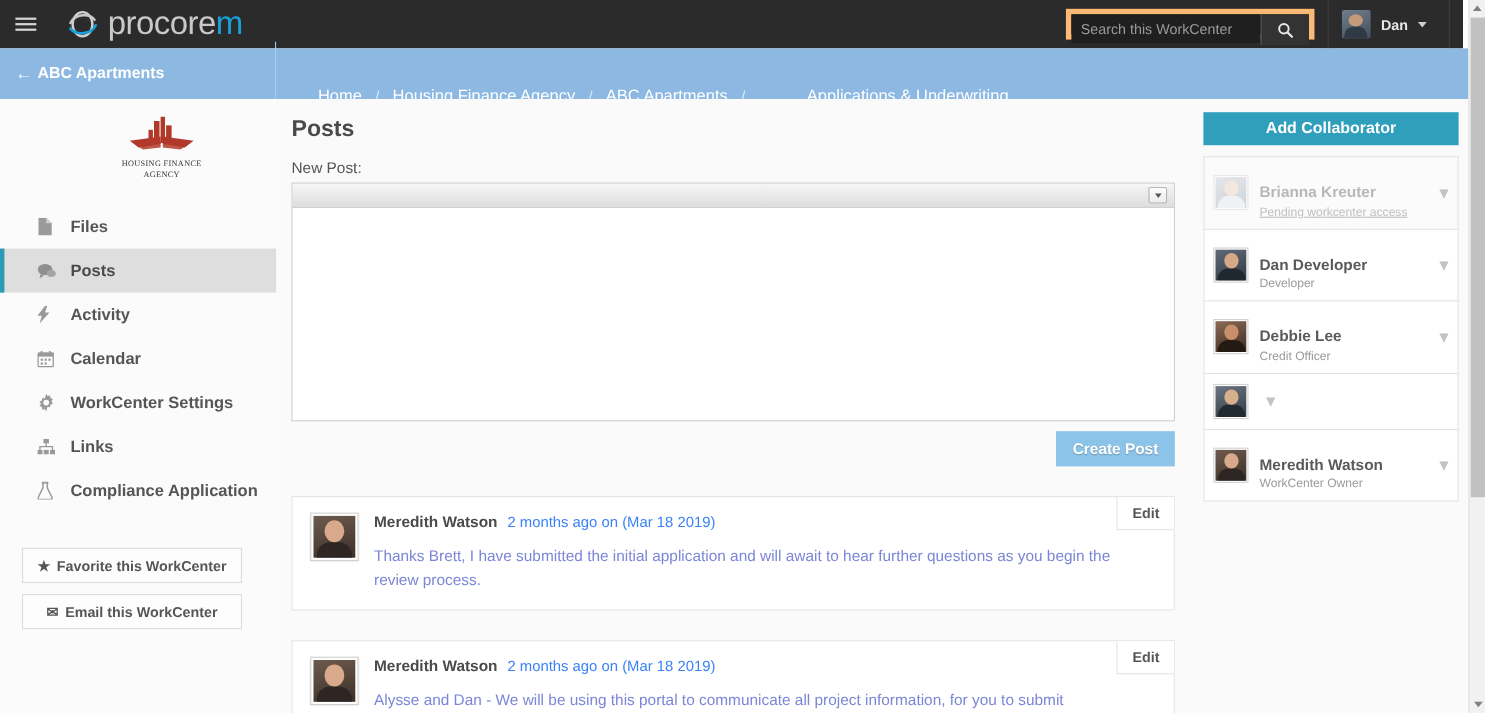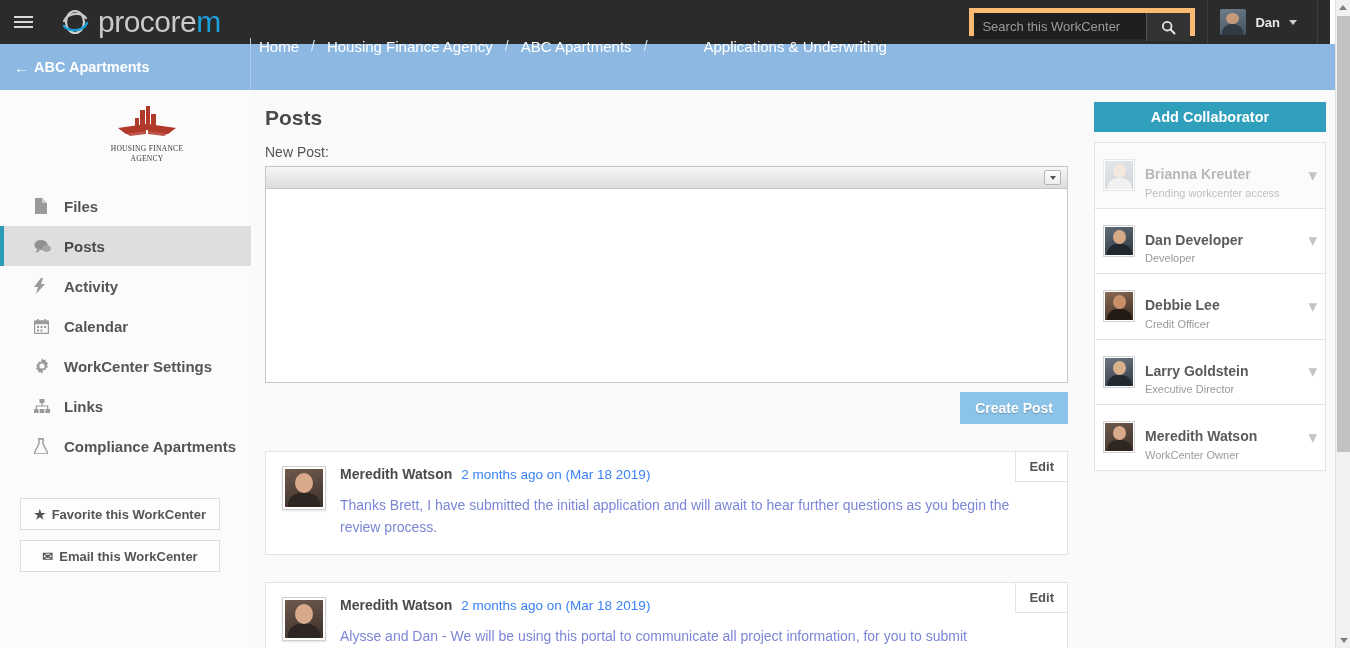--- a/index.html
+++ b/index.html
@@ -78,21 +78,21 @@
     width: 1335px; height: 46px; background: #8cb8e2;
     display: flex; align-items: center;
   }
   .backlink {
     width: 250px; color: #ffffff; font-size: 14.5px; font-weight: bold;
     padding-left: 14px; cursor: pointer; display: flex; align-items: center;
   }
   .backlink .arrow { margin-right: 5px; font-size: 15px; }
   .crumbs {
     border-left: 1px solid #a9cbea; height: 58px; flex: 1;
-    display: flex; align-items: flex-start; padding-left: 4px; gap: 2px;
+    display: flex; align-items: flex-end; padding-left: 34px; gap: 2px;
   }
   .crumb {
     color: #ffffff; font-size: 15px; cursor: pointer; padding: 0 4px;
   }
   .crumb.last { cursor: default; margin-left: 44px; }
   .crumb-sep { color: #dce9f6; font-size: 14px; padding: 0 6px; }
 
   
   .sidebar {
     position: absolute; top: 90px; left: 0;
@@ -243,21 +243,21 @@
   .ph.a3::after { background: #c98f6a; } .ph.a3::before { background: #241a14; }
   .ph.a4 { background: linear-gradient(160deg,#6b7682,#323b44); }
   .ph.a4::after { background: #d9b08c; } .ph.a4::before { background: #222a31; }
   .ph.a5 { background: linear-gradient(160deg,#6d5a4d,#3c3029); }
   .ph.a5::after { background: #d8a98a; } .ph.a5::before { background: #2e2622; }
 
   .collab-info { flex: 1; min-width: 0; margin-top: 14px; }
   .collab-name { font-size: 14px; font-weight: bold; color: #5a5a5a; line-height: 1.25; }
   .collab-role { font-size: 11px; color: #9a9a9a; margin-top: 3px; }
   .collab.pending .collab-name { color: #b8b8b8; }
-  .collab.pending .collab-role { color: #c0c0c0; }
+  .collab.pending .collab-role { color: #c0c0c0; text-decoration: underline; }
   .collab-av.dim { opacity: .45; }
   .chevron { color: #c3c3c3; font-size: 17px; padding-left: 6px; cursor: pointer; }
 
   
   .scrollbar {
     position: absolute; top: 0; right: 0; width: 15px; height: 648px;
     background: #f1f1f1; border-left: 1px solid #e0e0e0;
   }
   .sb-arrow {
     height: 15px; display: flex; align-items: center; justify-content: center;
@@ -422,21 +422,21 @@
       </span>
       <span>Links</span>
     </div>
     <div class="navitem">
       <span class="nicon">
         <svg width="14" height="16" viewBox="0 0 14 16">
           <path d="M5 0h4v5.5l4.4 9A1 1 0 0 1 12.5 16h-11a1 1 0 0 1-.9-1.5L5 5.5z" fill="none" stroke="#9a9a9a" stroke-width="1.4"></path>
           <path d="M4 1h6" stroke="#9a9a9a" stroke-width="1.4"></path>
         </svg>
       </span>
-      <span>Compliance Apartments</span>
+      <span>Compliance Application</span>
     </div>
   </div>
 
   <div class="sidebtns">
     <div class="sidebtn">
       <span>★</span>
       <span>Favorite this WorkCenter</span>
     </div>
     <div class="sidebtn">
       <span>✉</span>
@@ -525,24 +525,20 @@
         <div class="collab-name">Debbie Lee</div>
         <div class="collab-role">Credit Officer</div>
       </div>
       <div class="chevron">▾</div>
     </div>
 
     <div class="collab">
       <div class="collab-av">
           <div class="ph a4"></div>
         </div>
-      <div class="collab-info">
-        <div class="collab-name">Larry Goldstein</div>
-        <div class="collab-role">Executive Director</div>
-      </div>
       <div class="chevron">▾</div>
     </div>
 
     <div class="collab">
       <div class="collab-av">
           <div class="ph a5"></div>
         </div>
       <div class="collab-info">
         <div class="collab-name">Meredith Watson</div>
         <div class="collab-role">WorkCenter Owner</div>

